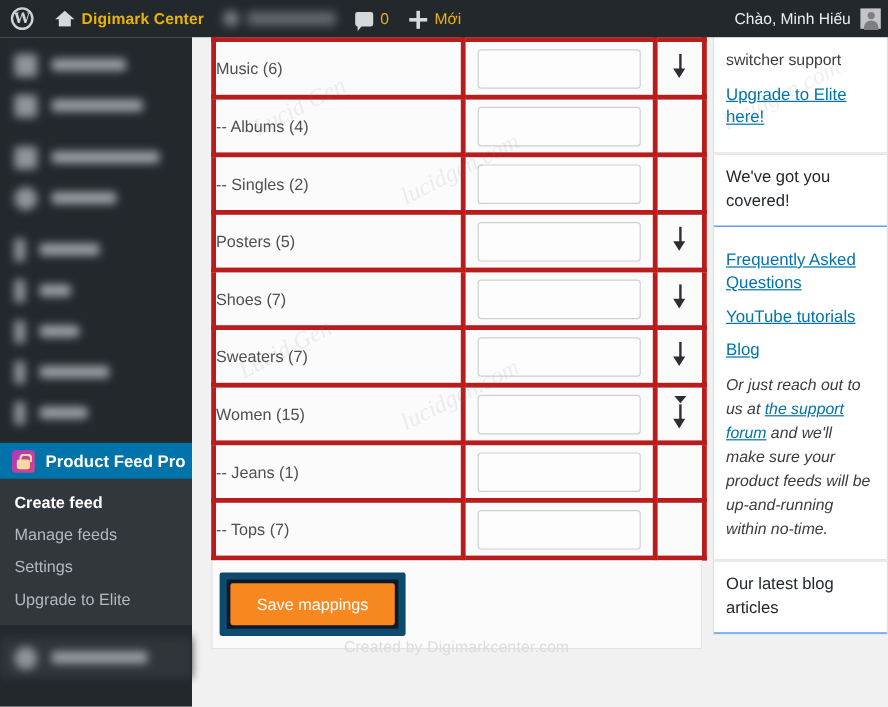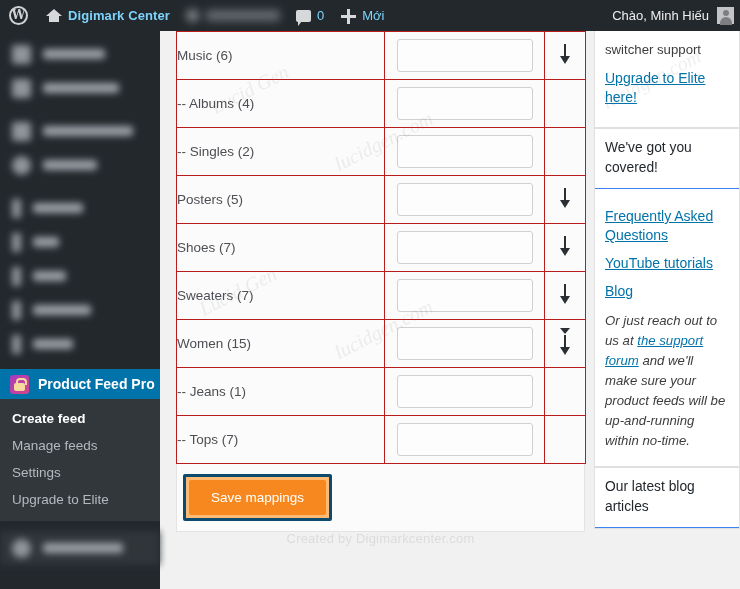--- a/index.html
+++ b/index.html
@@ -14,21 +14,21 @@
     color: #32373c;
   }
 
   
   #adminbar {
     position: absolute; top:0; left:0; width:740px; height:31px;
     background:#23282d; color:#eee;
     display:flex; align-items:center; z-index:50;
     font-size:13px;
   }
-  .ab-item { display:flex; align-items:center; height:31px; padding:0 8px; gap:6px; color:#7dd3fc; }
+  .ab-item { display:flex; align-items:center; height:31px; padding:0 8px; gap:6px; color:#eab308; }
   .ab-wp { padding-left:9px; padding-right:9px; }
   .wp-logo {
     width:19px; height:19px; border-radius:50%;
     border:2px solid #cfd1d3; position:relative; display:block;
   }
   .wp-logo::before{
     content:"W"; position:absolute; left:0; right:0; top:-2px;
     text-align:center; font-size:12px; line-height:19px; color:#cfd1d3;
     font-family:"DejaVu Serif", serif; font-weight:bold;
   }
@@ -139,21 +139,21 @@
   }
 
   #mapping-panel {
     position:absolute; left:16px; top:0px; width:409px;
   }
   table.mapping-table {
     width:409px; border-collapse:collapse; background:#fbfbfb;
     table-layout:fixed;
   }
   table.mapping-table td {
-    border:1px solid #b91c1c; background:#fbfbfb;
+    border:4px solid #b91c1c; background:#fbfbfb;
     vertical-align:middle; padding:0;
   }
   td.cat-cell { width:208px; padding-left:7px; font-size:13.5px; color:#4c4f53; }
   td.input-cell { width:160px; text-align:center; padding:7px 0; }
   td.arrow-cell { width:41px; text-align:center; }
   .map-row { height:48px; }
   .map-input {
     width:136px; height:33px; border:1px solid #d0d0d0; border-radius:3px;
     background:#fdfdfd; font-family:"Liberation Sans", sans-serif; font-size:13px;
     padding:0 6px; color:#32373c;
@@ -174,21 +174,21 @@
     border-left:5px solid transparent; border-right:5px solid transparent;
     border-top:6px solid #2b2f33;
   }
   .stack-cell { padding:3px 0; }
 
   
   .save-row-cell {
     padding:10px 0 10px 6px; border:1px solid #e3e3e3; border-top:none; background:#fbfbfb;
   }
   .save-highlight {
-    display:inline-block; border:3px solid #0c4a6e; padding:3px; background:#fdba74;
+    display:inline-block; border:6px solid #0c4a6e; padding:3px; background:#0f172a;
     border-radius:2px;
   }
   .save-btn {
     display:block; background:#f7881f; color:#ffffff; border:none;
     font-family:"Liberation Sans", sans-serif;
     font-size:13.5px; padding:10px 22px; cursor:pointer; border-radius:2px;
     line-height:15px;
   }
   .created-by {
     position:absolute; left:16px; top:500px; width:409px; text-align:center;

